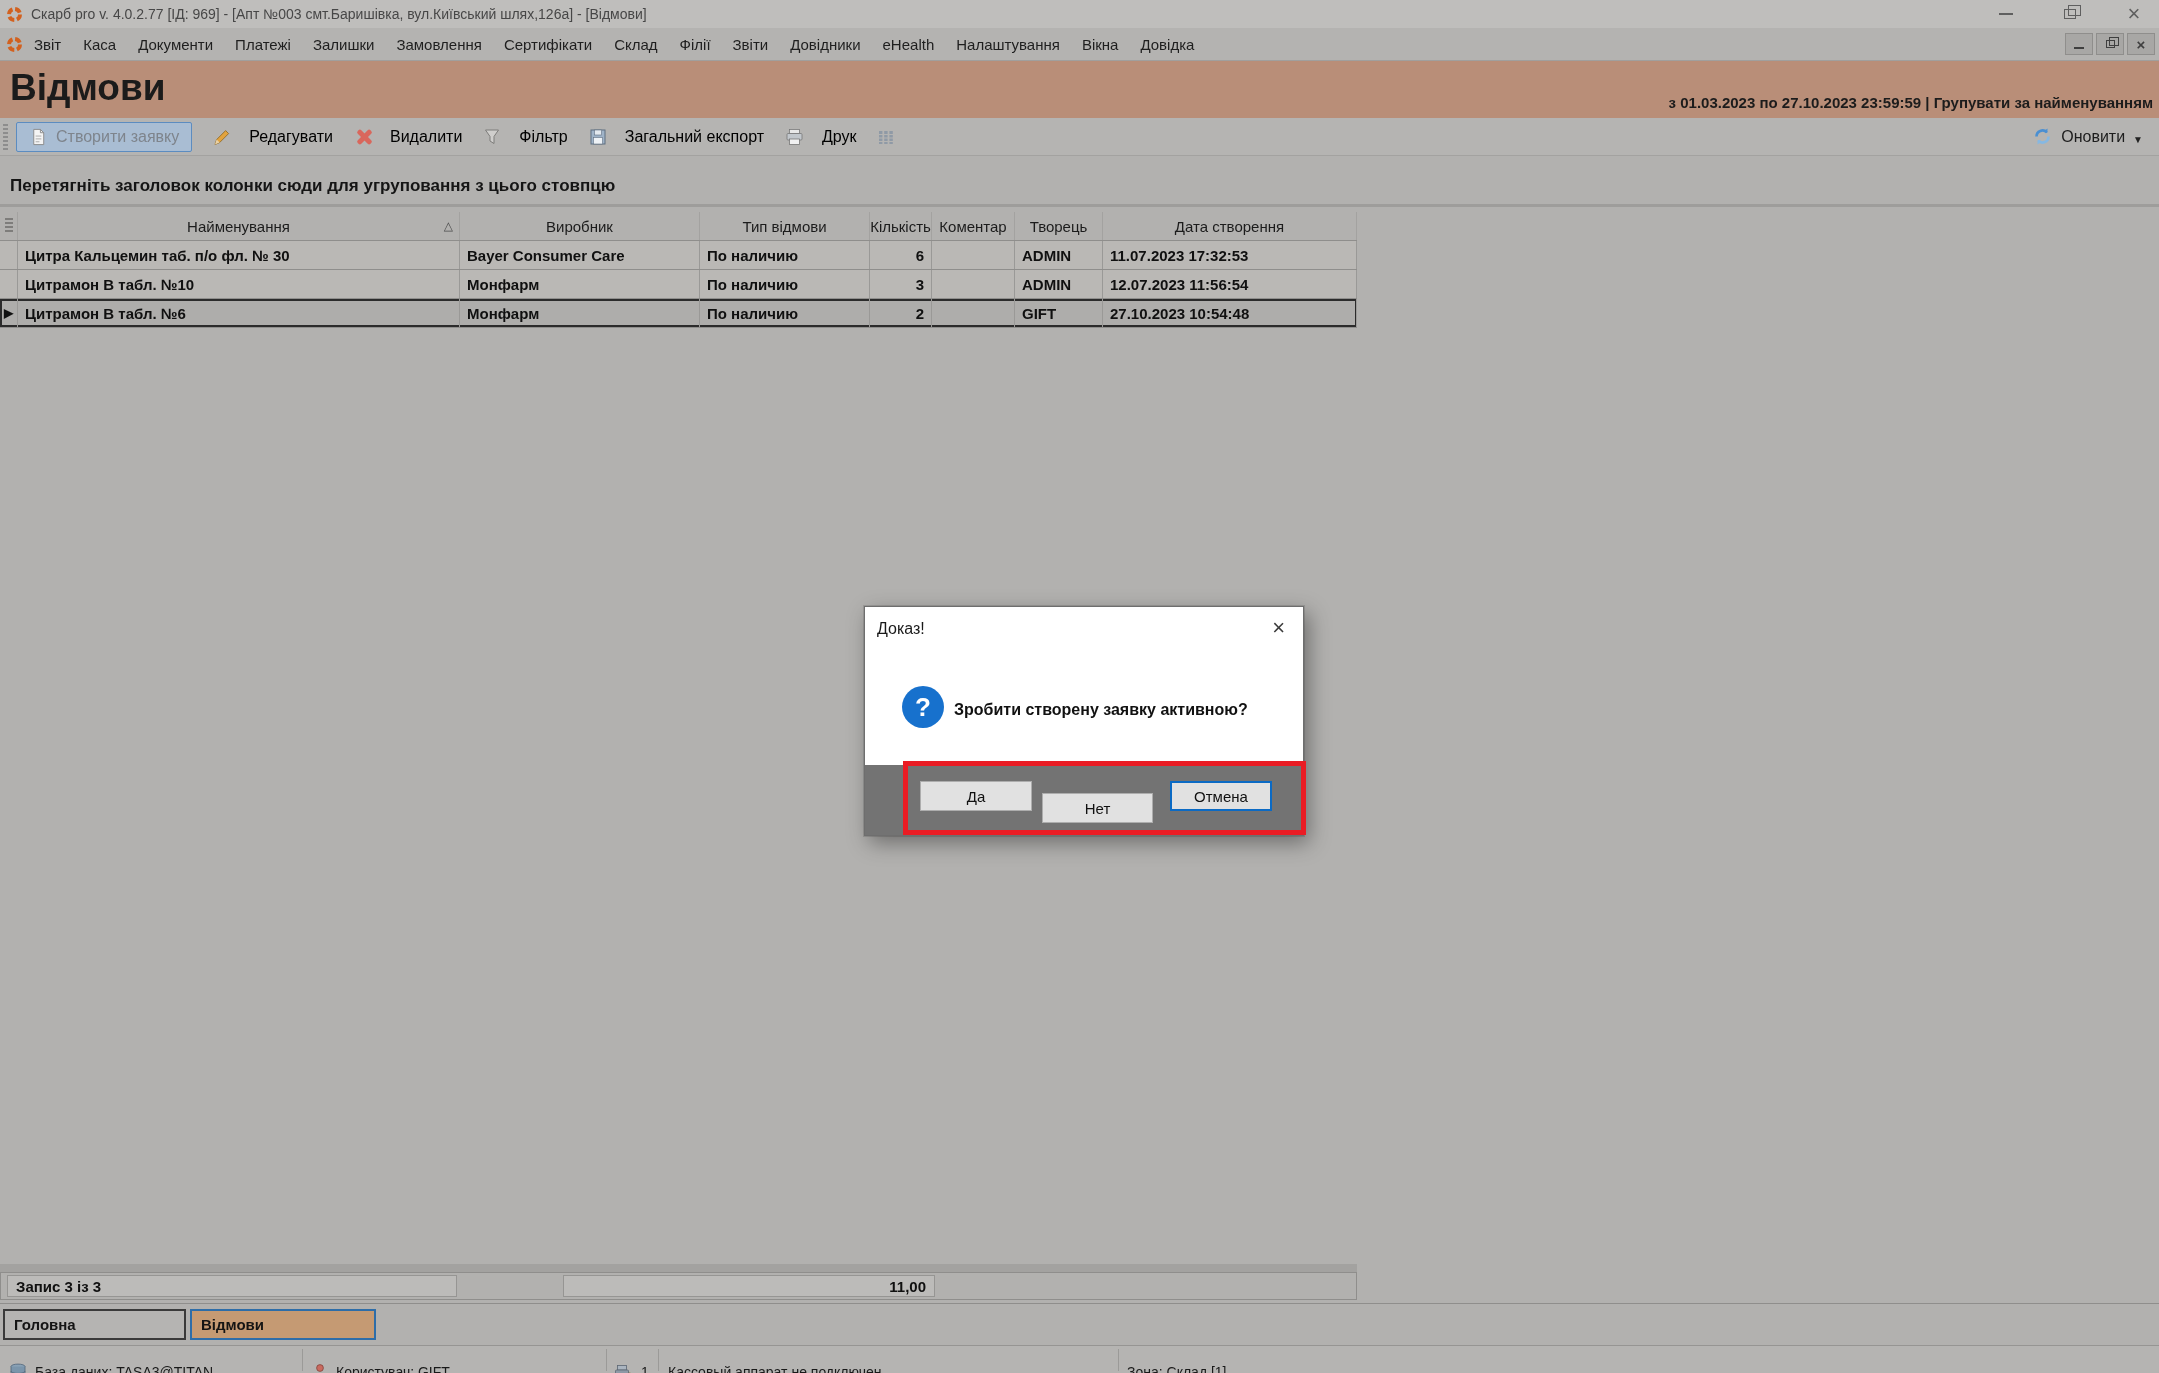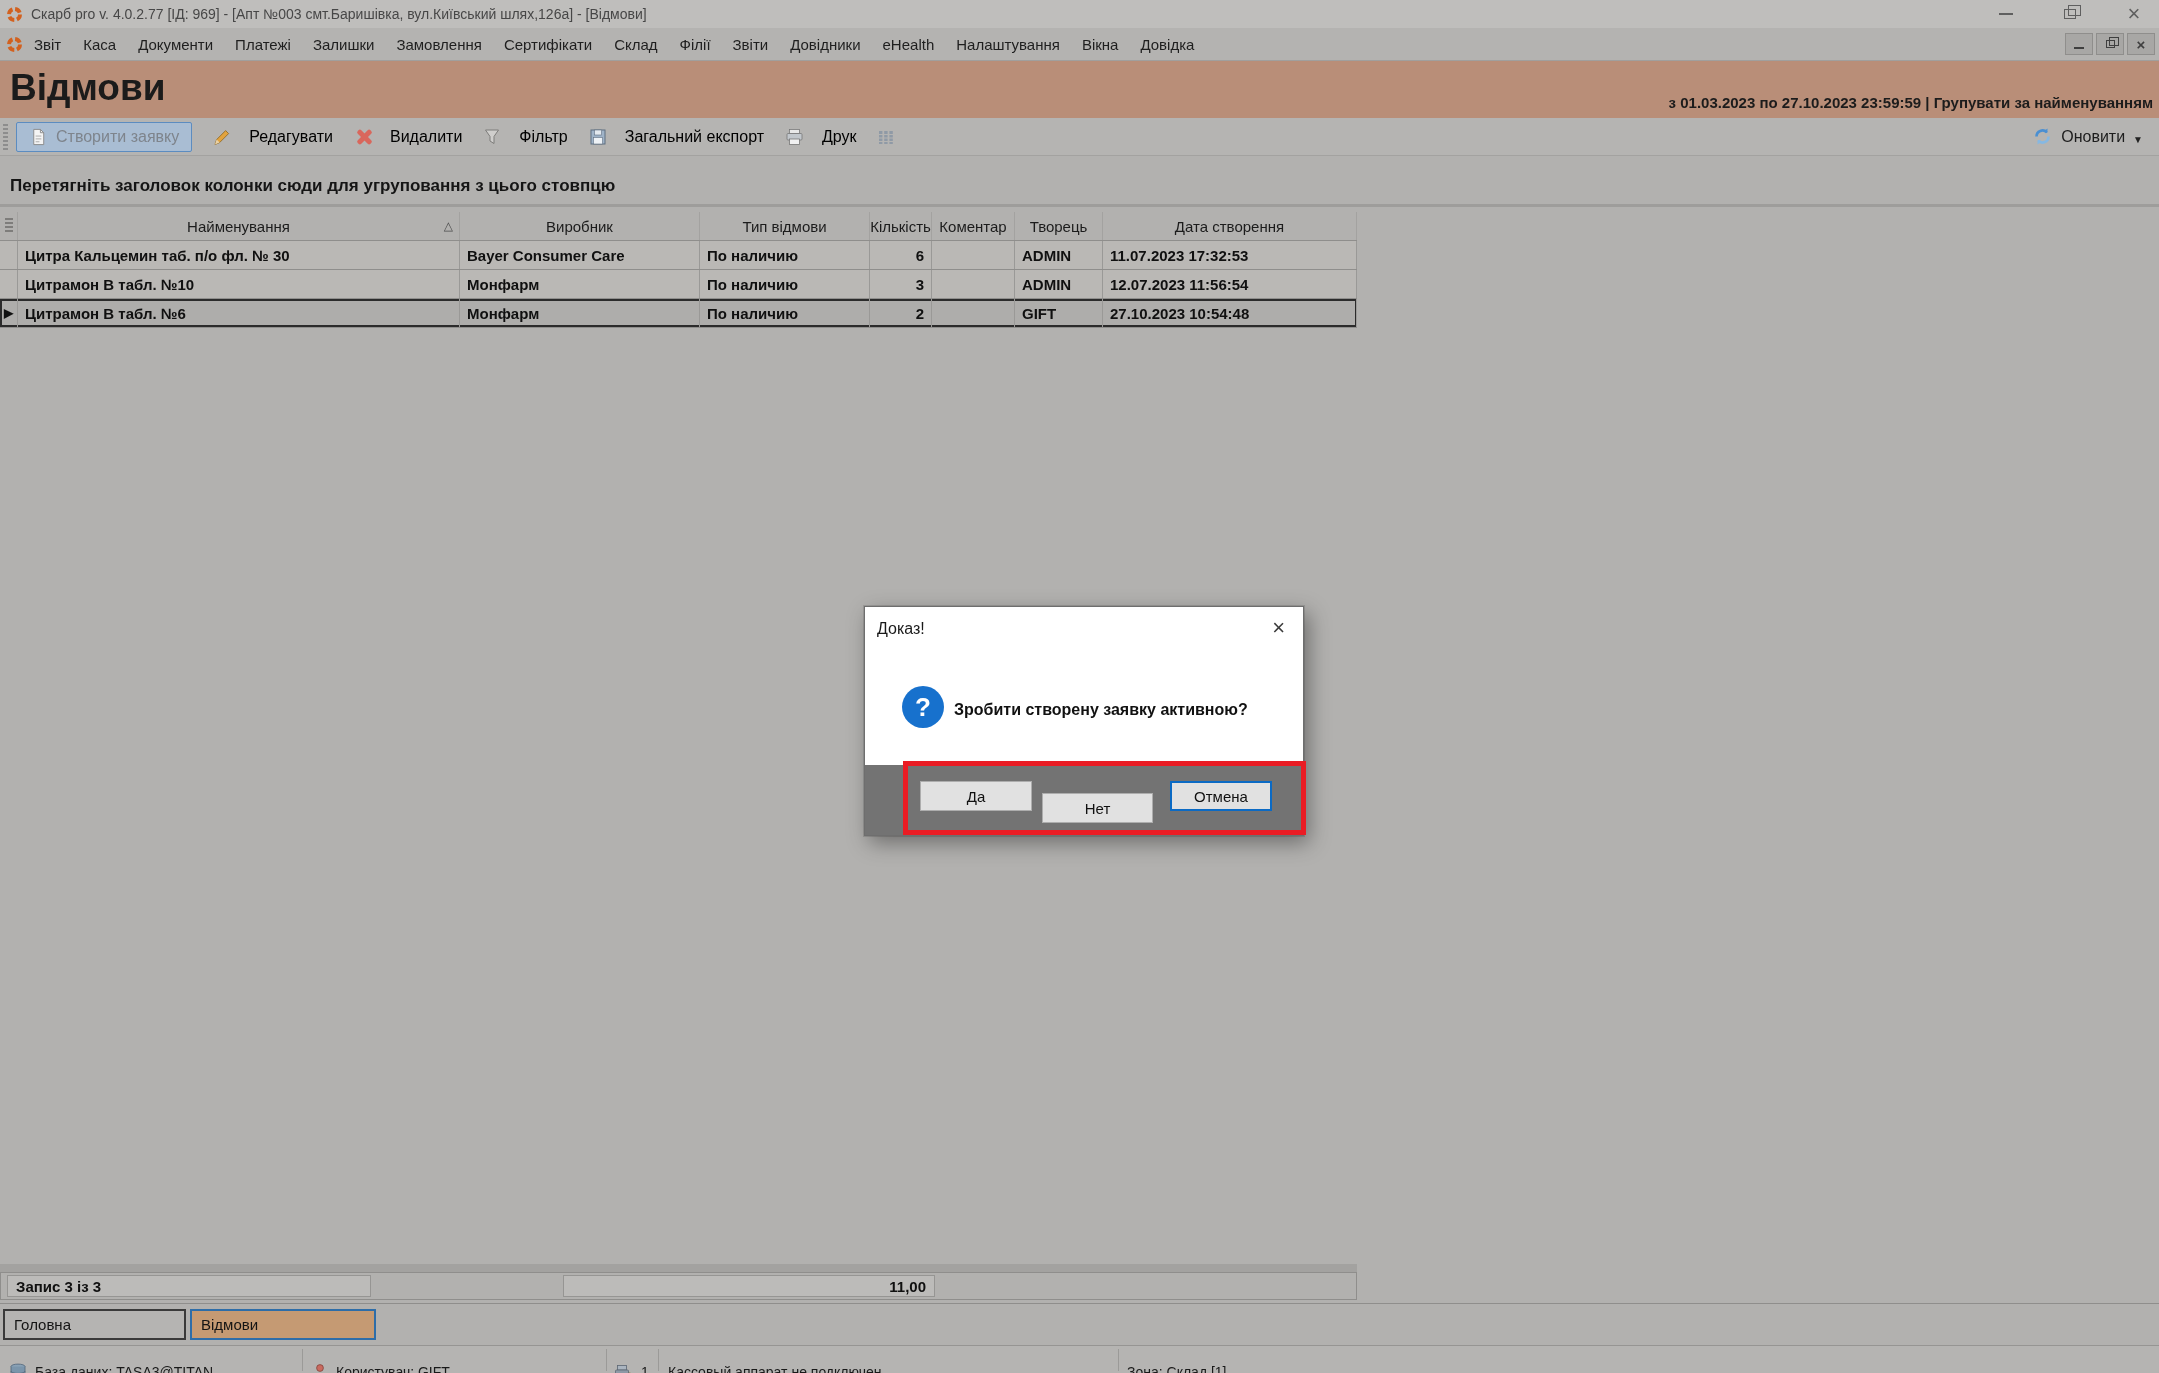--- a/index.html
+++ b/index.html
@@ -74,27 +74,27 @@
   .gr-cell.num { justify-content:flex-end; }
   .gr-cell.ind { padding:0 1px; justify-content:center; }
   .row-marker { font-size:12px; color:#111; }
 
   
   .pre-footer { position:absolute; left:0; top:1264px; width:1357px; height:8px; background:#a3a2a0; }
   .grid-footer { position:absolute; left:0; top:1272px; width:1357px; height:28px; background:#b2b1af;
                  border:1px solid #8f8e8c; }
   .f-cell { position:absolute; top:2px; height:22px; background:#bcbbb9; border:1px solid #969593;
             display:flex; align-items:center; padding:0 8px; font-size:15px; font-weight:700; color:#101010; }
-  .f-cell1 { left:6px; width:364px; }
+  .f-cell1 { left:6px; width:450px; }
   .f-cell2 { left:562px; width:372px; justify-content:flex-end; }
 
   
   .tabsbar { position:absolute; left:0; top:1303px; width:100%; height:42px; background:#b2b1af;
              border-top:1px solid #8f8e8c; }
-  .tab { position:absolute; top:5px; height:31px; display:flex; align-items:center; padding:0 9px; font-size:15px; color:#141414; }
+  .tab { position:absolute; top:5px; height:31px; display:flex; align-items:center; padding:0 9px; font-size:15px; color:#141414;font-weight:bold; }
   .tab-home { left:3px; width:183px; background:#b5b4b2; border:2px solid #3a3a3a; }
   .tab-refusals { left:190px; width:186px; background:#c59a73; border:2px solid #2e6da8; }
 
   
   .statusbar { position:absolute; left:0; top:1345px; width:100%; height:28px; background:#b5b4b2;
                border-top:1px solid #969593; font-size:14px; color:#191919; }
   .sb-item { position:absolute; top:12px; height:28px; display:flex; align-items:center; gap:7px; white-space:nowrap;text-align:center; }
   .sb-sep { position:absolute; top:3px; width:1px; height:22px; background:#9b9a98; }
 
   

